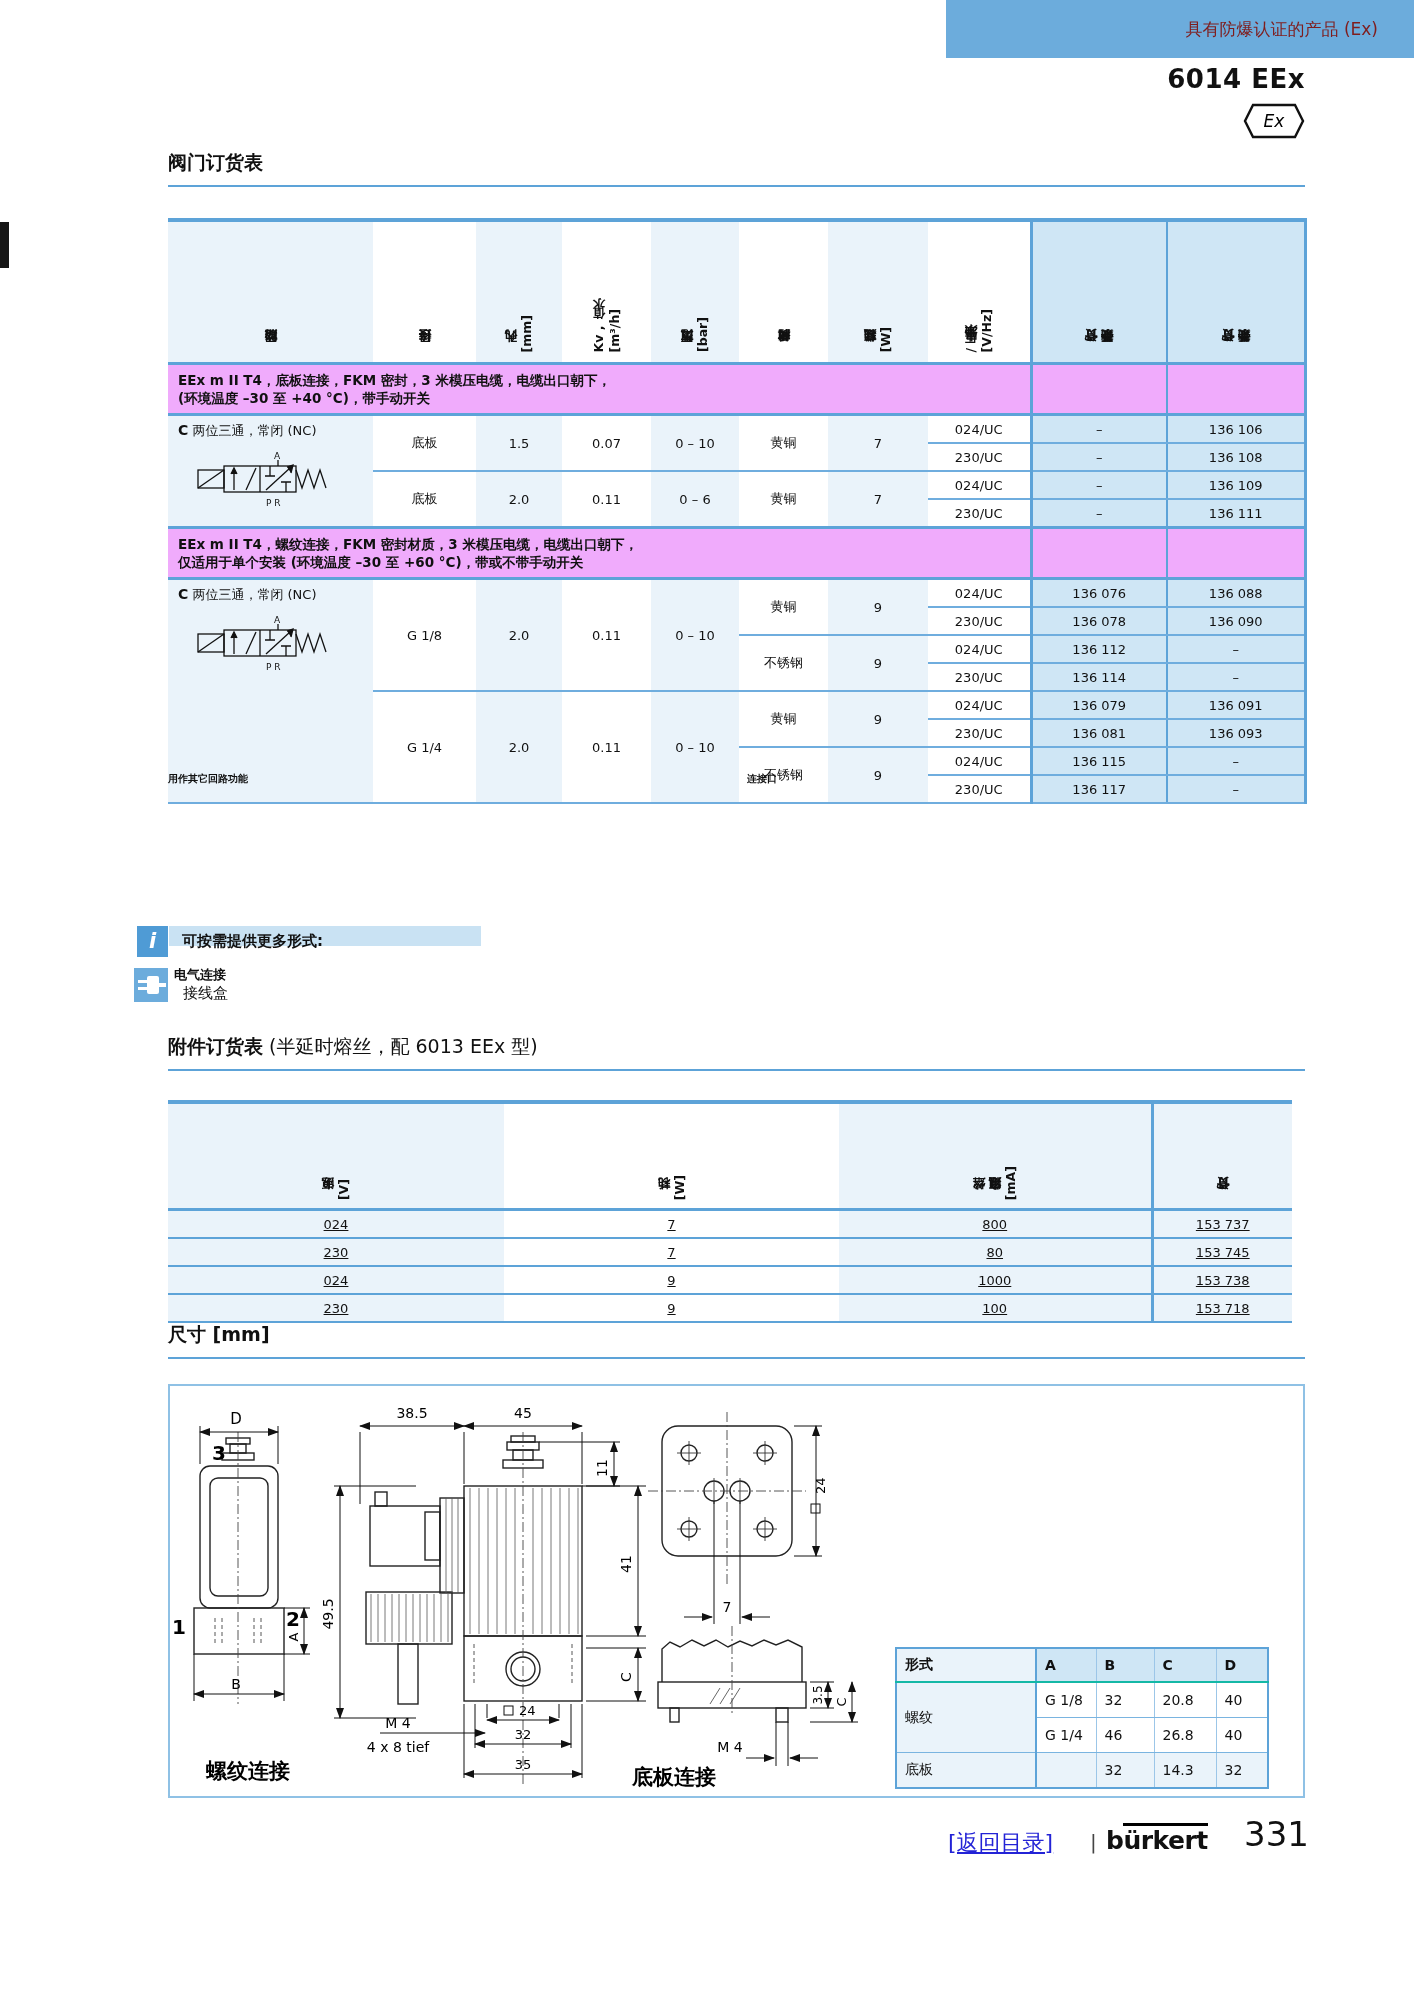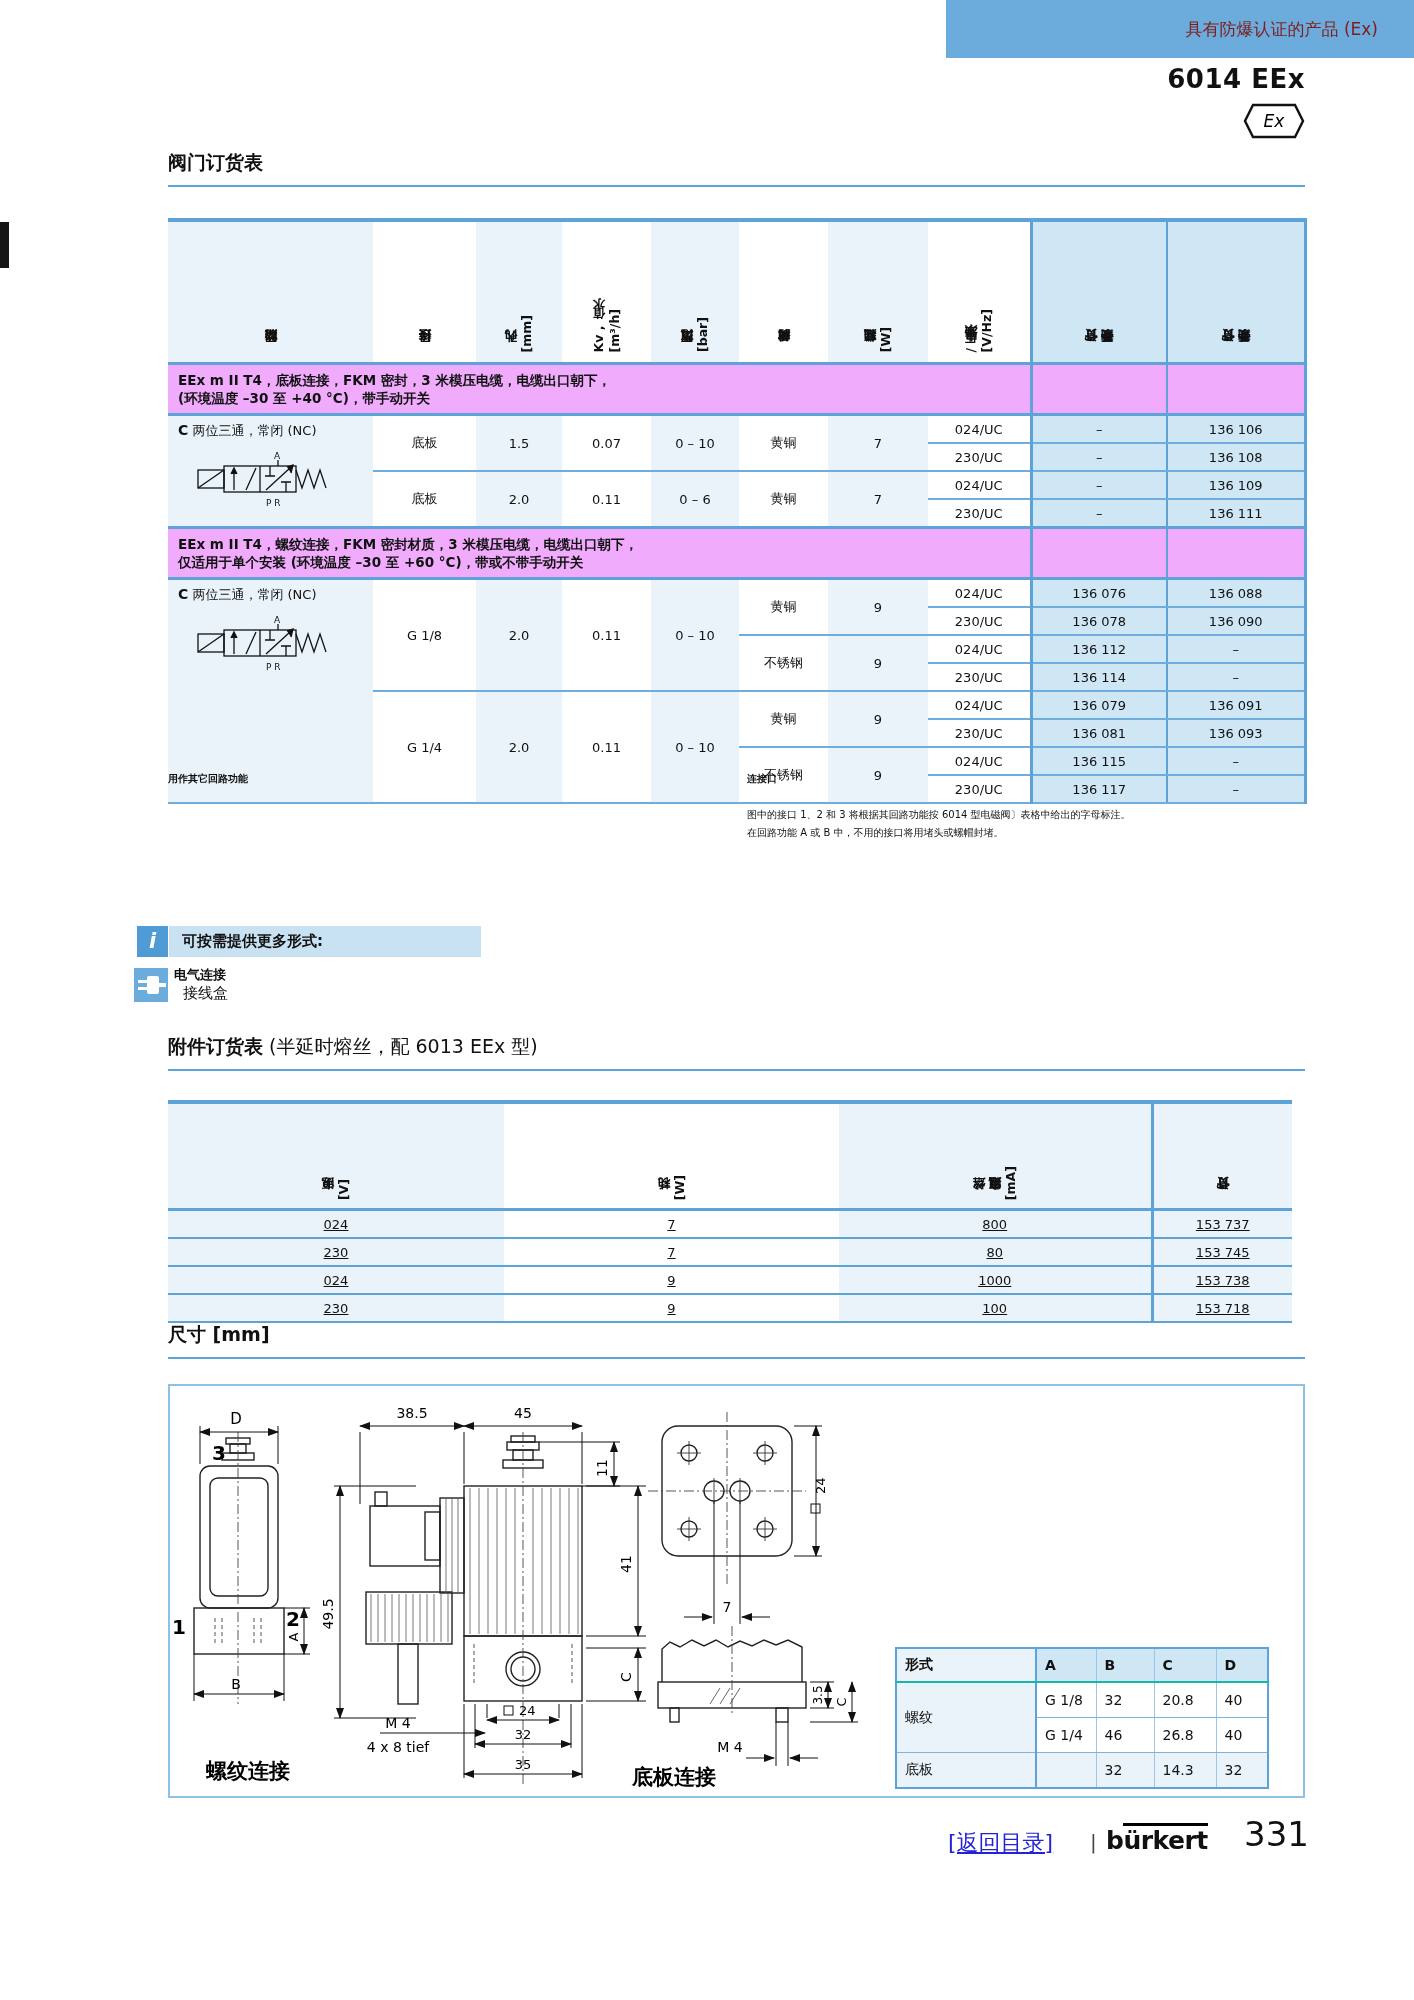--- a/index.html
+++ b/index.html
@@ -48,21 +48,21 @@
   
   #notes{position:absolute;left:0;top:752px;width:1137px;display:flex;font-size:10px;line-height:18px;}
   #notes .ncol{white-space:pre-line;}
   #notes .ncol.left{width:565px;margin-right:14px;}
   #notes .ntitle{font-weight:bold;}
 
   
   #info-row1{position:absolute;left:0;top:926px;height:31px;}
   #i-square{position:absolute;left:-31px;top:0;width:31px;height:31px;background:#4f9bd5;color:#fff;
     font-weight:bold;font-size:21px;text-align:center;line-height:30px;font-style:italic;}
-  #info-bar{position:absolute;left:1px;top:0;width:312px;height:31px;background:#c9e2f3;
+  #info-bar{position:absolute;left:1px;top:0;width:312px;height:20px;background:#c9e2f3;
     font-size:15px;font-weight:bold;line-height:31px;padding-left:13px;box-sizing:border-box;}
   #info-row2{position:absolute;left:0;top:966px;}
   #plug-square{position:absolute;left:-34px;top:2px;width:34px;height:34px;background:#6cacdc;}
   #info-row2 .l1{font-size:13px;font-weight:bold;padding-left:6px;}
   #info-row2 .l2{font-size:15px;padding-left:15px;line-height:18px;}
 
   
   #acc-table{position:absolute;left:0;top:1100px;border-collapse:collapse;table-layout:fixed;width:1124px;font-size:13px;}
   #acc-table col.a1{width:336px}#acc-table col.a2{width:335px}#acc-table col.a3{width:313px}#acc-table col.a4{width:140px}
   #acc-table th{border-top:4px solid #5da3d8;border-bottom:3px solid #5da3d8;height:96px;vertical-align:bottom;padding:0 0 8px 0;}
@@ -311,22 +311,20 @@
         </tr>
       </tbody>
   </table>
 
   <div id="notes">
     <div class="ncol left">
       <div class="ntitle">用作其它回路功能</div>
     </div>
     <div class="ncol">
       <div class="ntitle">连接口</div>
-      <div>图中的接口 1、2 和 3 将根据其回路功能按 6014 型电磁阀〕表格中给出的字母标注。
-在回路功能 A 或 B 中，不用的接口将用堵头或螺帽封堵。</div>
     </div>
   </div>
 
   <div id="info-row1">
     <div id="i-square">i</div>
     <div id="info-bar">可按需提供更多形式:</div>
   </div>
   <div id="info-row2">
     <div id="plug-square">
       <svg width="34" height="34" viewBox="0 0 34 34">

